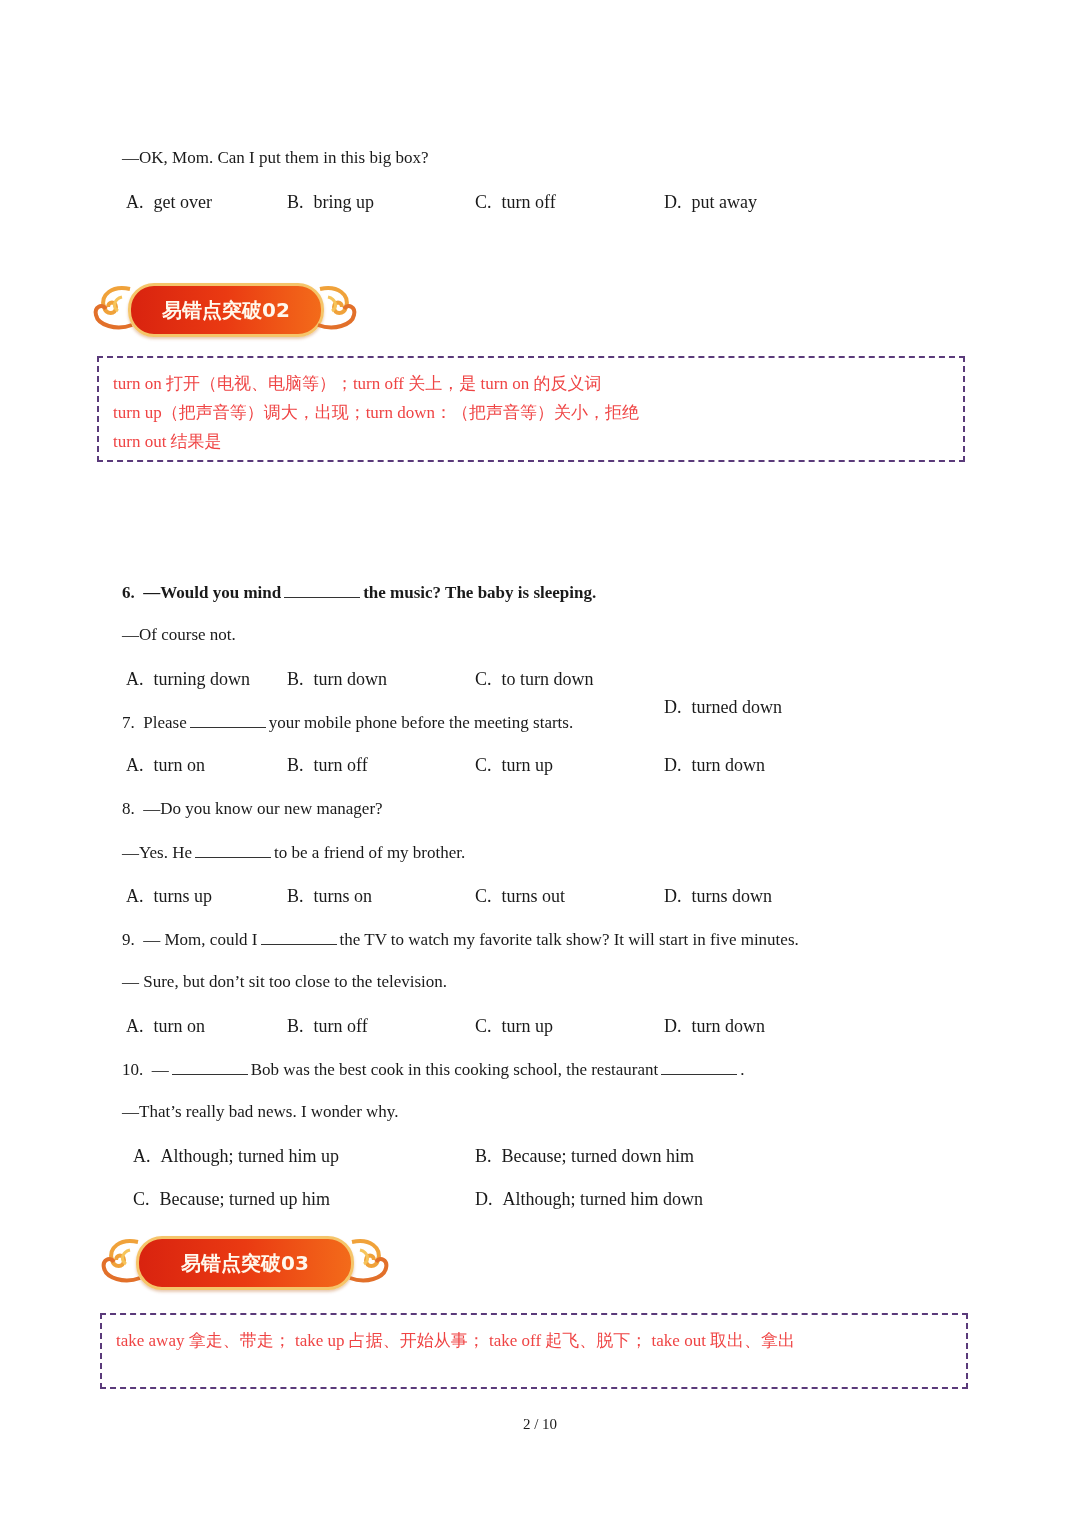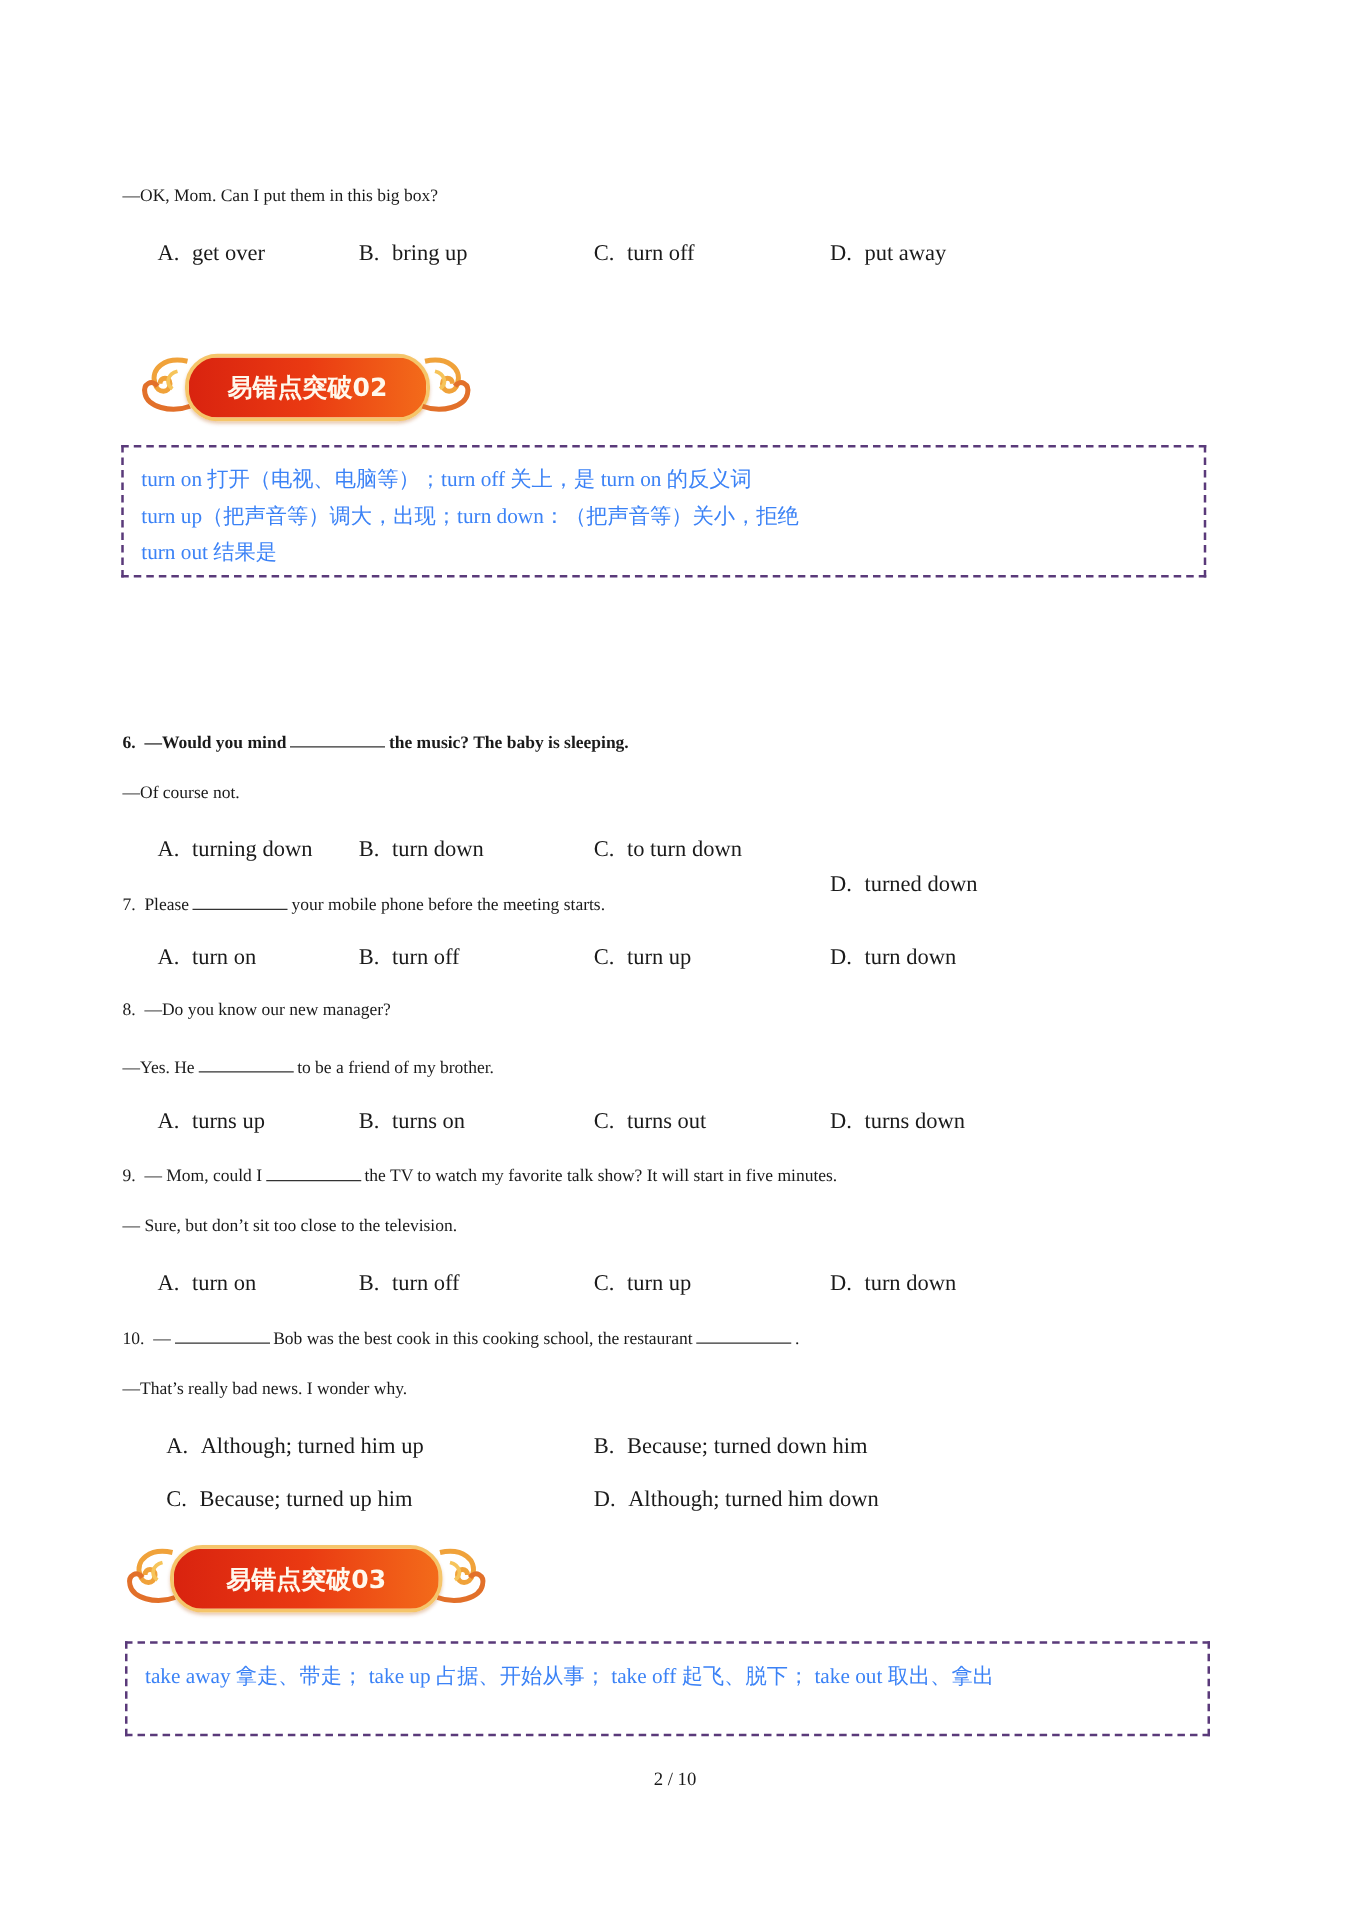--- a/index.html
+++ b/index.html
@@ -1,42 +1,42 @@
 <!DOCTYPE html>
 <html><head>
 <meta charset="utf-8">
 <style>
   html, body { margin: 0; padding: 0; background: #ffffff; }
   body { width: 1080px; height: 1528px; position: relative; overflow: hidden;
          font-family: "Liberation Serif", "DejaVu Serif", serif; color: #1a1a1a; }
-  .line { position: absolute; font-size: 14px; white-space: nowrap; line-height: 22px; }
+  .line { position: absolute; font-size: 17px; white-space: nowrap; line-height: 22px; margin-left: 24px; }
   .opt { position: absolute; font-size: 18px; white-space: nowrap; line-height: 22px; }
   .opt .letter { margin-right: 10px; }
   .blank { display: inline-block; width: 76px; border-bottom: 1px solid #333; height: 16px; vertical-align: baseline; margin: 0 3px; }
   .banner { position: absolute; height: 62px; }
   .banner .pill { position: absolute; left: 36px; top: 6px; height: 48px; border-radius: 26px;
                   background: linear-gradient(90deg, #d9230f 0%, #ea3a12 50%, #f36b1a 100%);
                   border: 3px solid #f5c56a; box-shadow: 0 2px 3px rgba(180,80,0,0.3);
                   display: flex; align-items: center; justify-content: center; }
   .banner .pill span { color: #fff8ec; font-family: "DejaVu Sans", sans-serif; font-weight: bold; font-size: 20px; letter-spacing: 0px; }
   .banner .curl { position: absolute; top: 4px; width: 44px; height: 54px; }
   .notebox { position: absolute; border: 2.5px dashed #5a3a7a; border-image: none; }
-  .notebox .nl { position: absolute; left: 14px; font-size: 17px; color: #3b82f6; white-space: nowrap; line-height: 22px; }
+  .notebox .nl { position: absolute; left: 14px; font-size: 17px; color: #ef4444; white-space: nowrap; line-height: 22px; }
   .pagenum { position: absolute; left: 0; width: 1080px; text-align: center; font-size: 15px; top: 1416px; }
 </style>
 </head>
 <body>
 
 <div class="line" style="left:98px; top:147px;">—OK, Mom. Can I put them in this big box?</div>
 <div class="opt" style="left:126px; top:191px;"><span class="letter">A.</span><span>get over</span></div>
 <div class="opt" style="left:287px; top:191px;"><span class="letter">B.</span><span>bring up</span></div>
 <div class="opt" style="left:475px; top:191px;"><span class="letter">C.</span><span>turn off</span></div>
 <div class="opt" style="left:664px; top:191px;"><span class="letter">D.</span><span>put away</span></div>
 
-<div class="banner" style="left:112px; top:277px; width:266px;">
+<div class="banner" style="left:92px; top:277px; width:266px;">
   <svg class="curl" style="left:0;" viewBox="0 0 44 54">
     <path d="M38 8 C20 4 8 14 12 26 C14 34 24 34 24 26 C24 20 16 20 16 26" fill="none" stroke="#f0a23a" stroke-width="4"></path>
     <path d="M40 44 C24 50 6 44 4 34 C2 26 10 22 14 28" fill="none" stroke="#e2702a" stroke-width="4"></path>
     <path d="M30 16 C22 18 20 26 26 30" fill="none" stroke="#f6c45a" stroke-width="3"></path>
   </svg>
   <div class="pill" style="width:190px;">
       <span>易错点突破02</span>
     </div>
   <svg class="curl" style="left:222px;" viewBox="0 0 44 54">
     <path d="M6 8 C24 4 36 14 32 26 C30 34 20 34 20 26 C20 20 28 20 28 26" fill="none" stroke="#f0a23a" stroke-width="4"></path>

